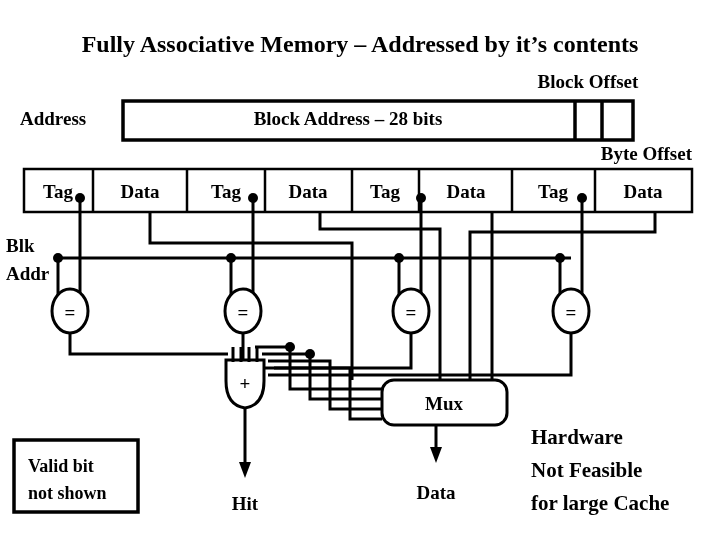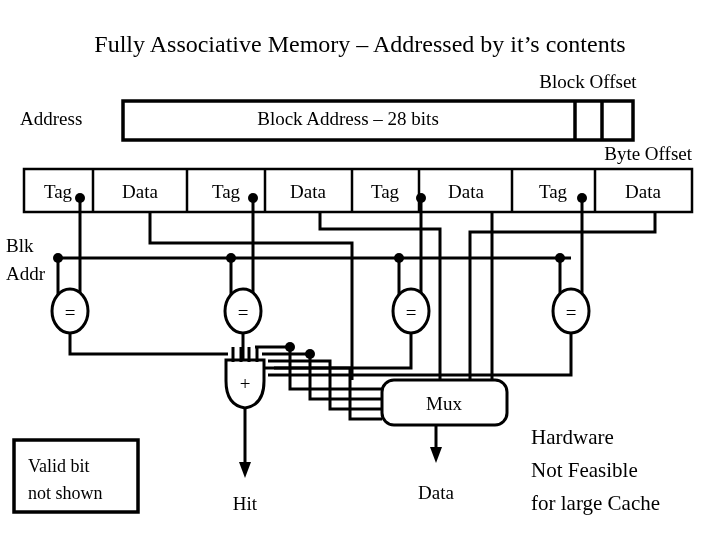--- a/index.html
+++ b/index.html
@@ -8,20 +8,21 @@
     background: #ffffff;
   }
   #page {
     position: relative;
     width: 720px;
     height: 540px;
     background: #ffffff;
     overflow: hidden;
     font-family: "Liberation Serif", "DejaVu Serif", serif;
     color: #000000;
+    font-weight: bold;
   }
   #diagram {
     position: absolute;
     left: 0;
     top: 0;
     width: 720px;
     height: 540px;
   }
   text {
     font-family: "Liberation Serif", "DejaVu Serif", serif;

